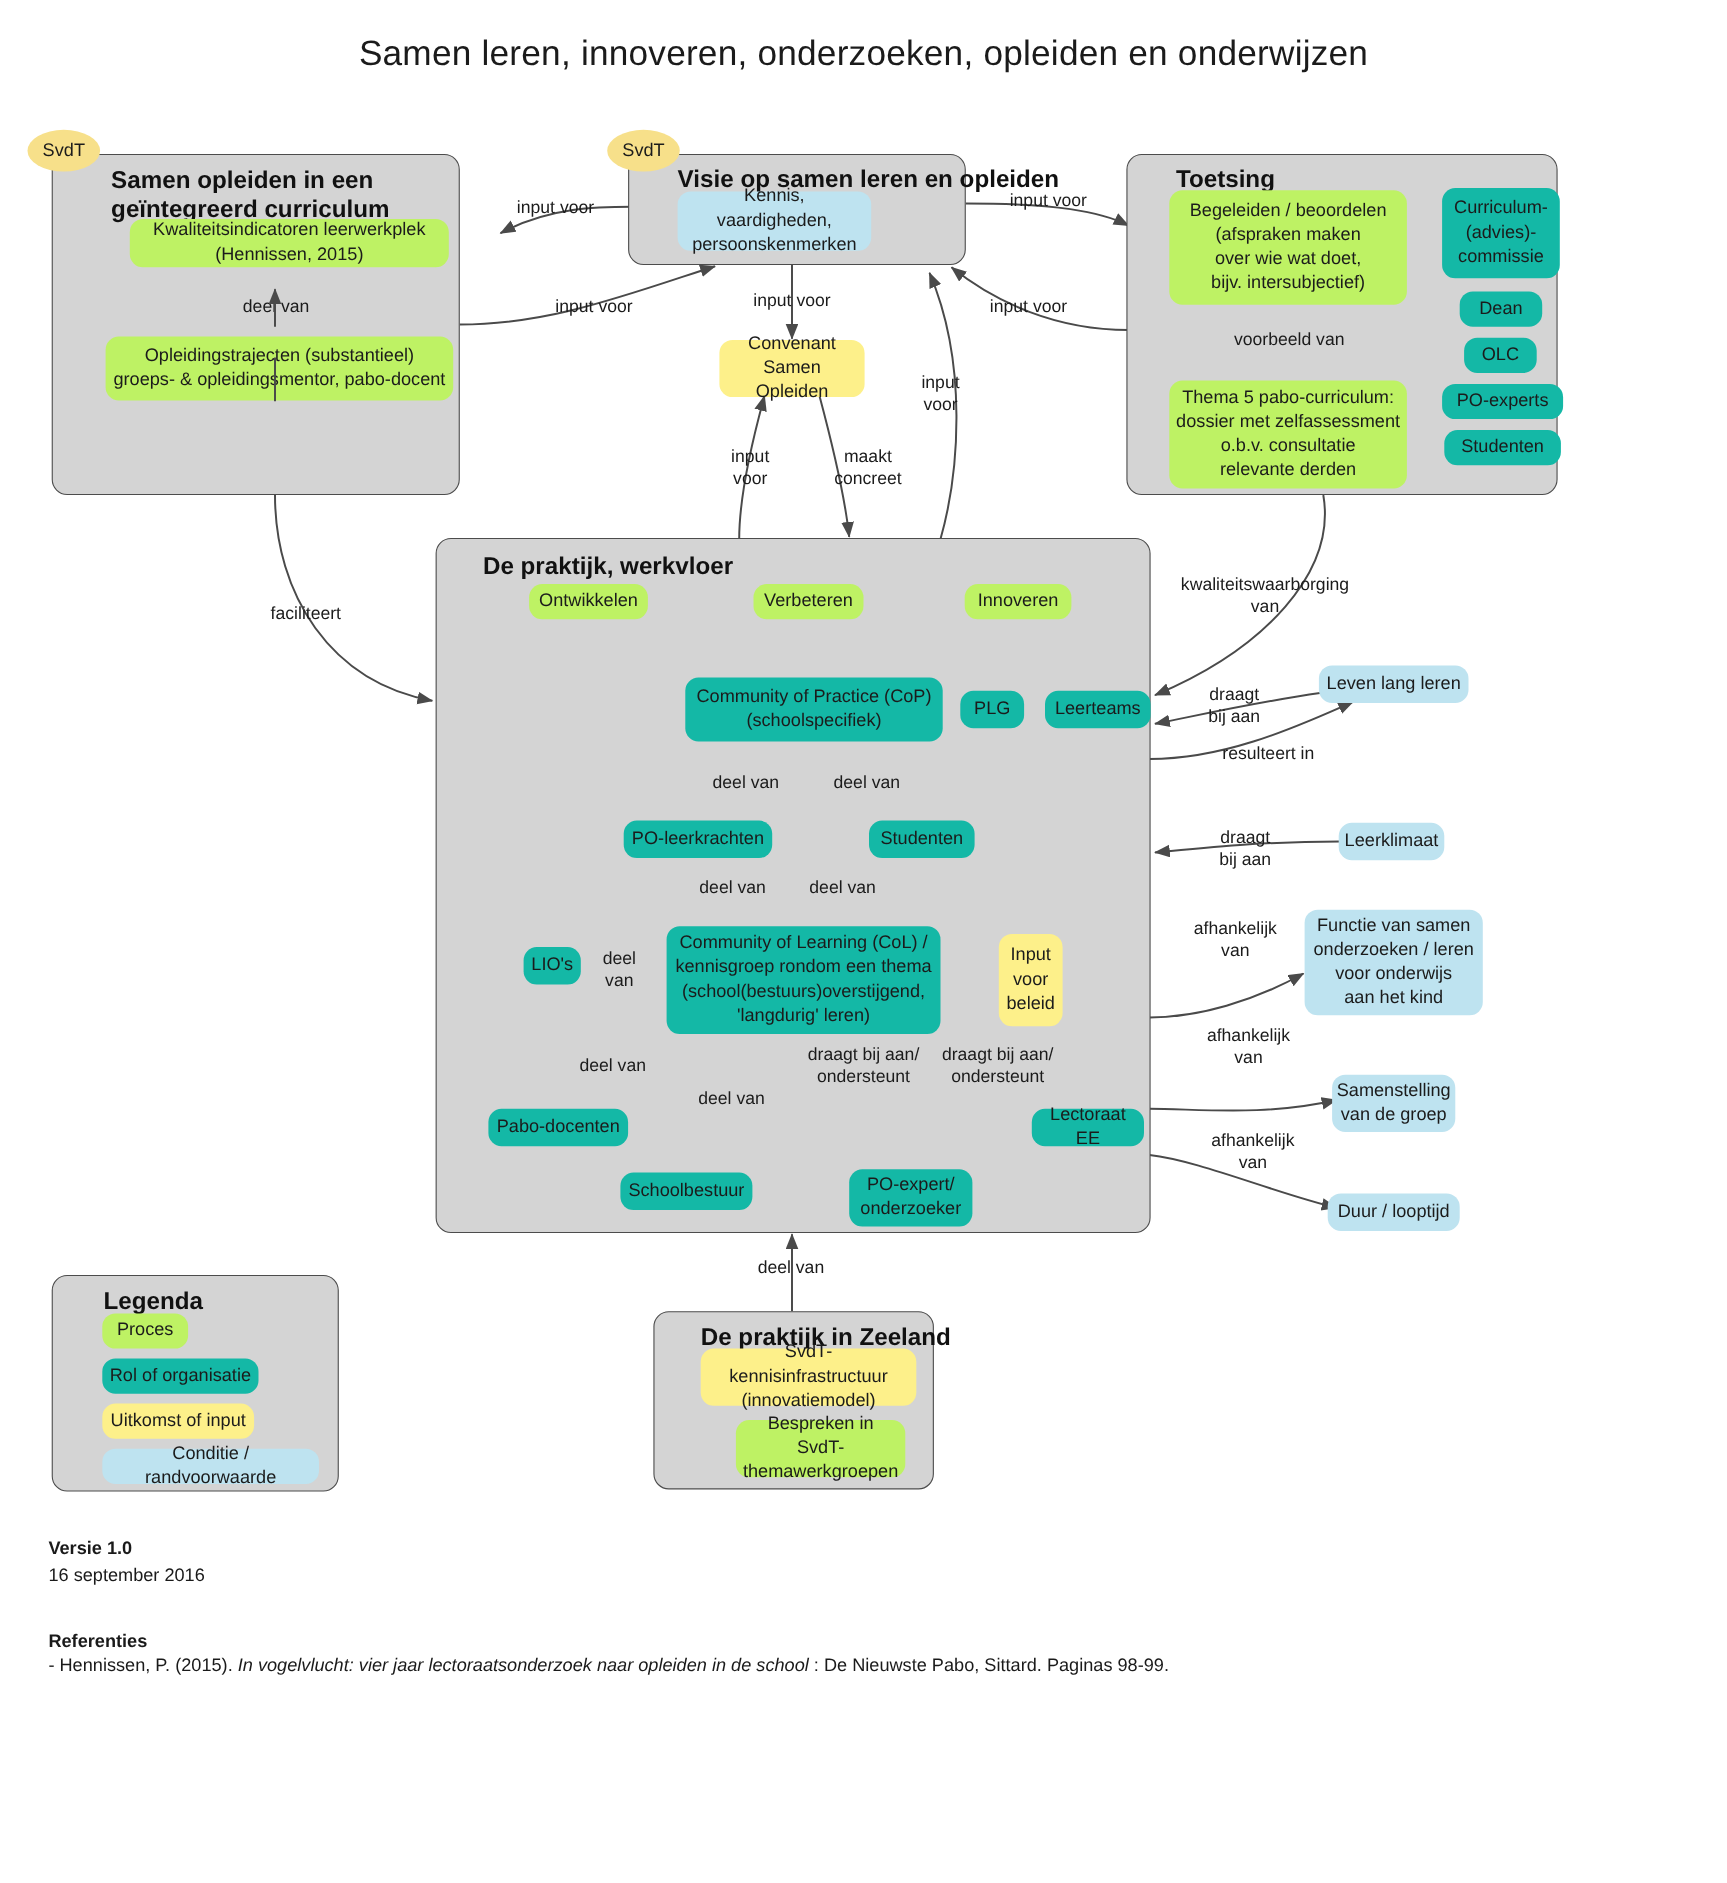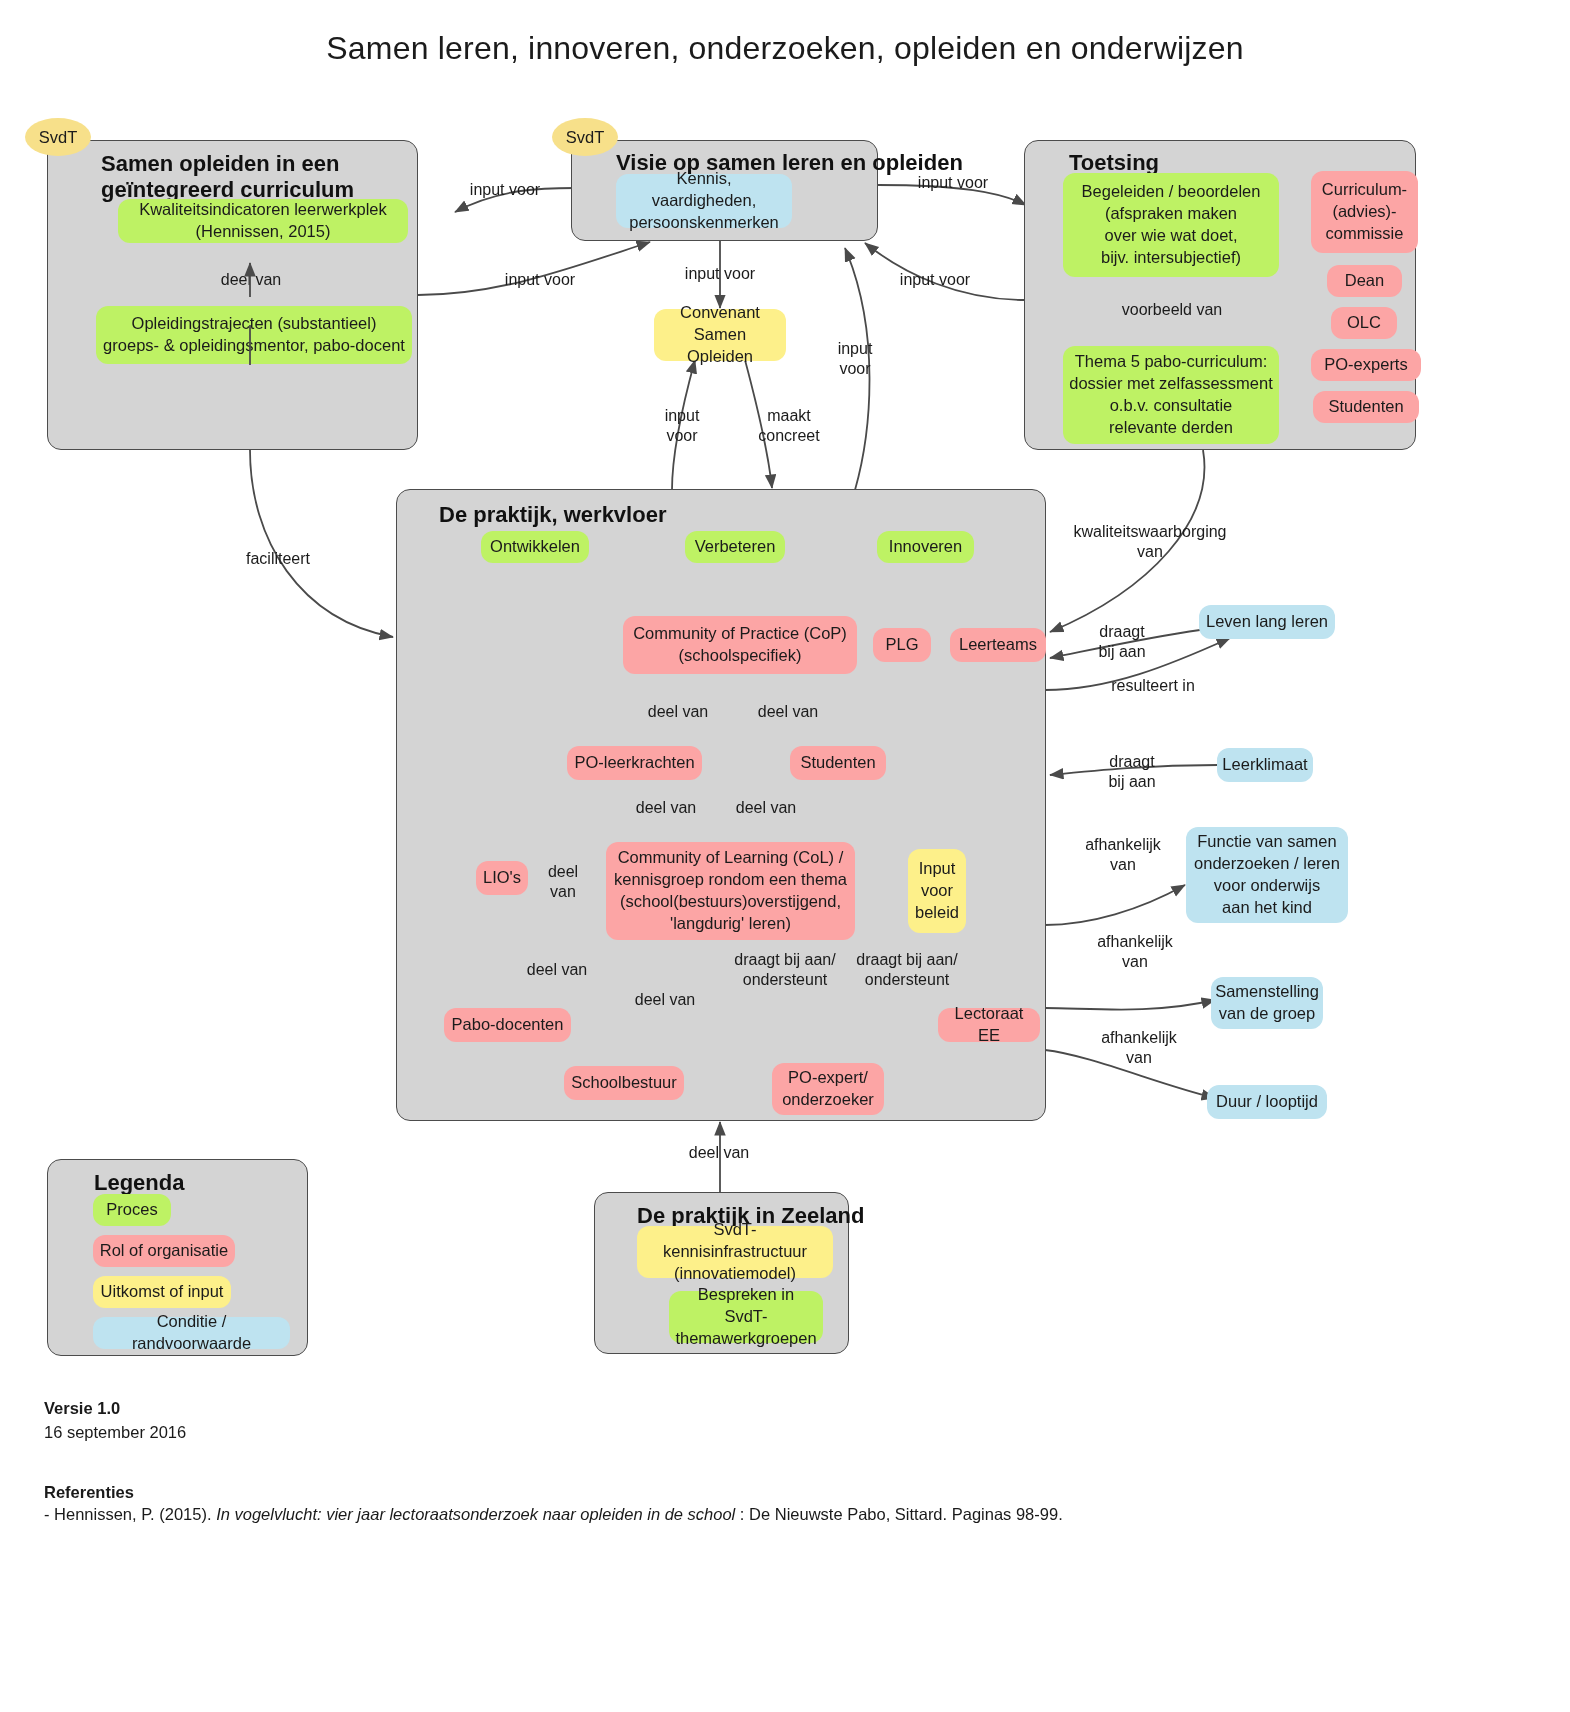--- a/index.html
+++ b/index.html
@@ -55,21 +55,21 @@
     align-items: center;
     justify-content: center;
     text-align: center;
     font-size: 16.5px;
     line-height: 1.33;
     border-radius: 12px;
     color: #1b1b1b;
     padding: 3px 6px;
   }
   .n-proc  { background: #bef264; }
-  .n-role  { background: #fca5a5; }
+  .n-role  { background: #14b8a6; }
   .n-out   { background: #fdf08a; }
   .n-cond  { background: #bee3f0; }
 
   .svdt {
     position: absolute;
     width: 66px; height: 38px;
     background: #f7e08a;
     border-radius: 50%;
     display: flex; align-items: center; justify-content: center;
     font-size: 16.5px;

